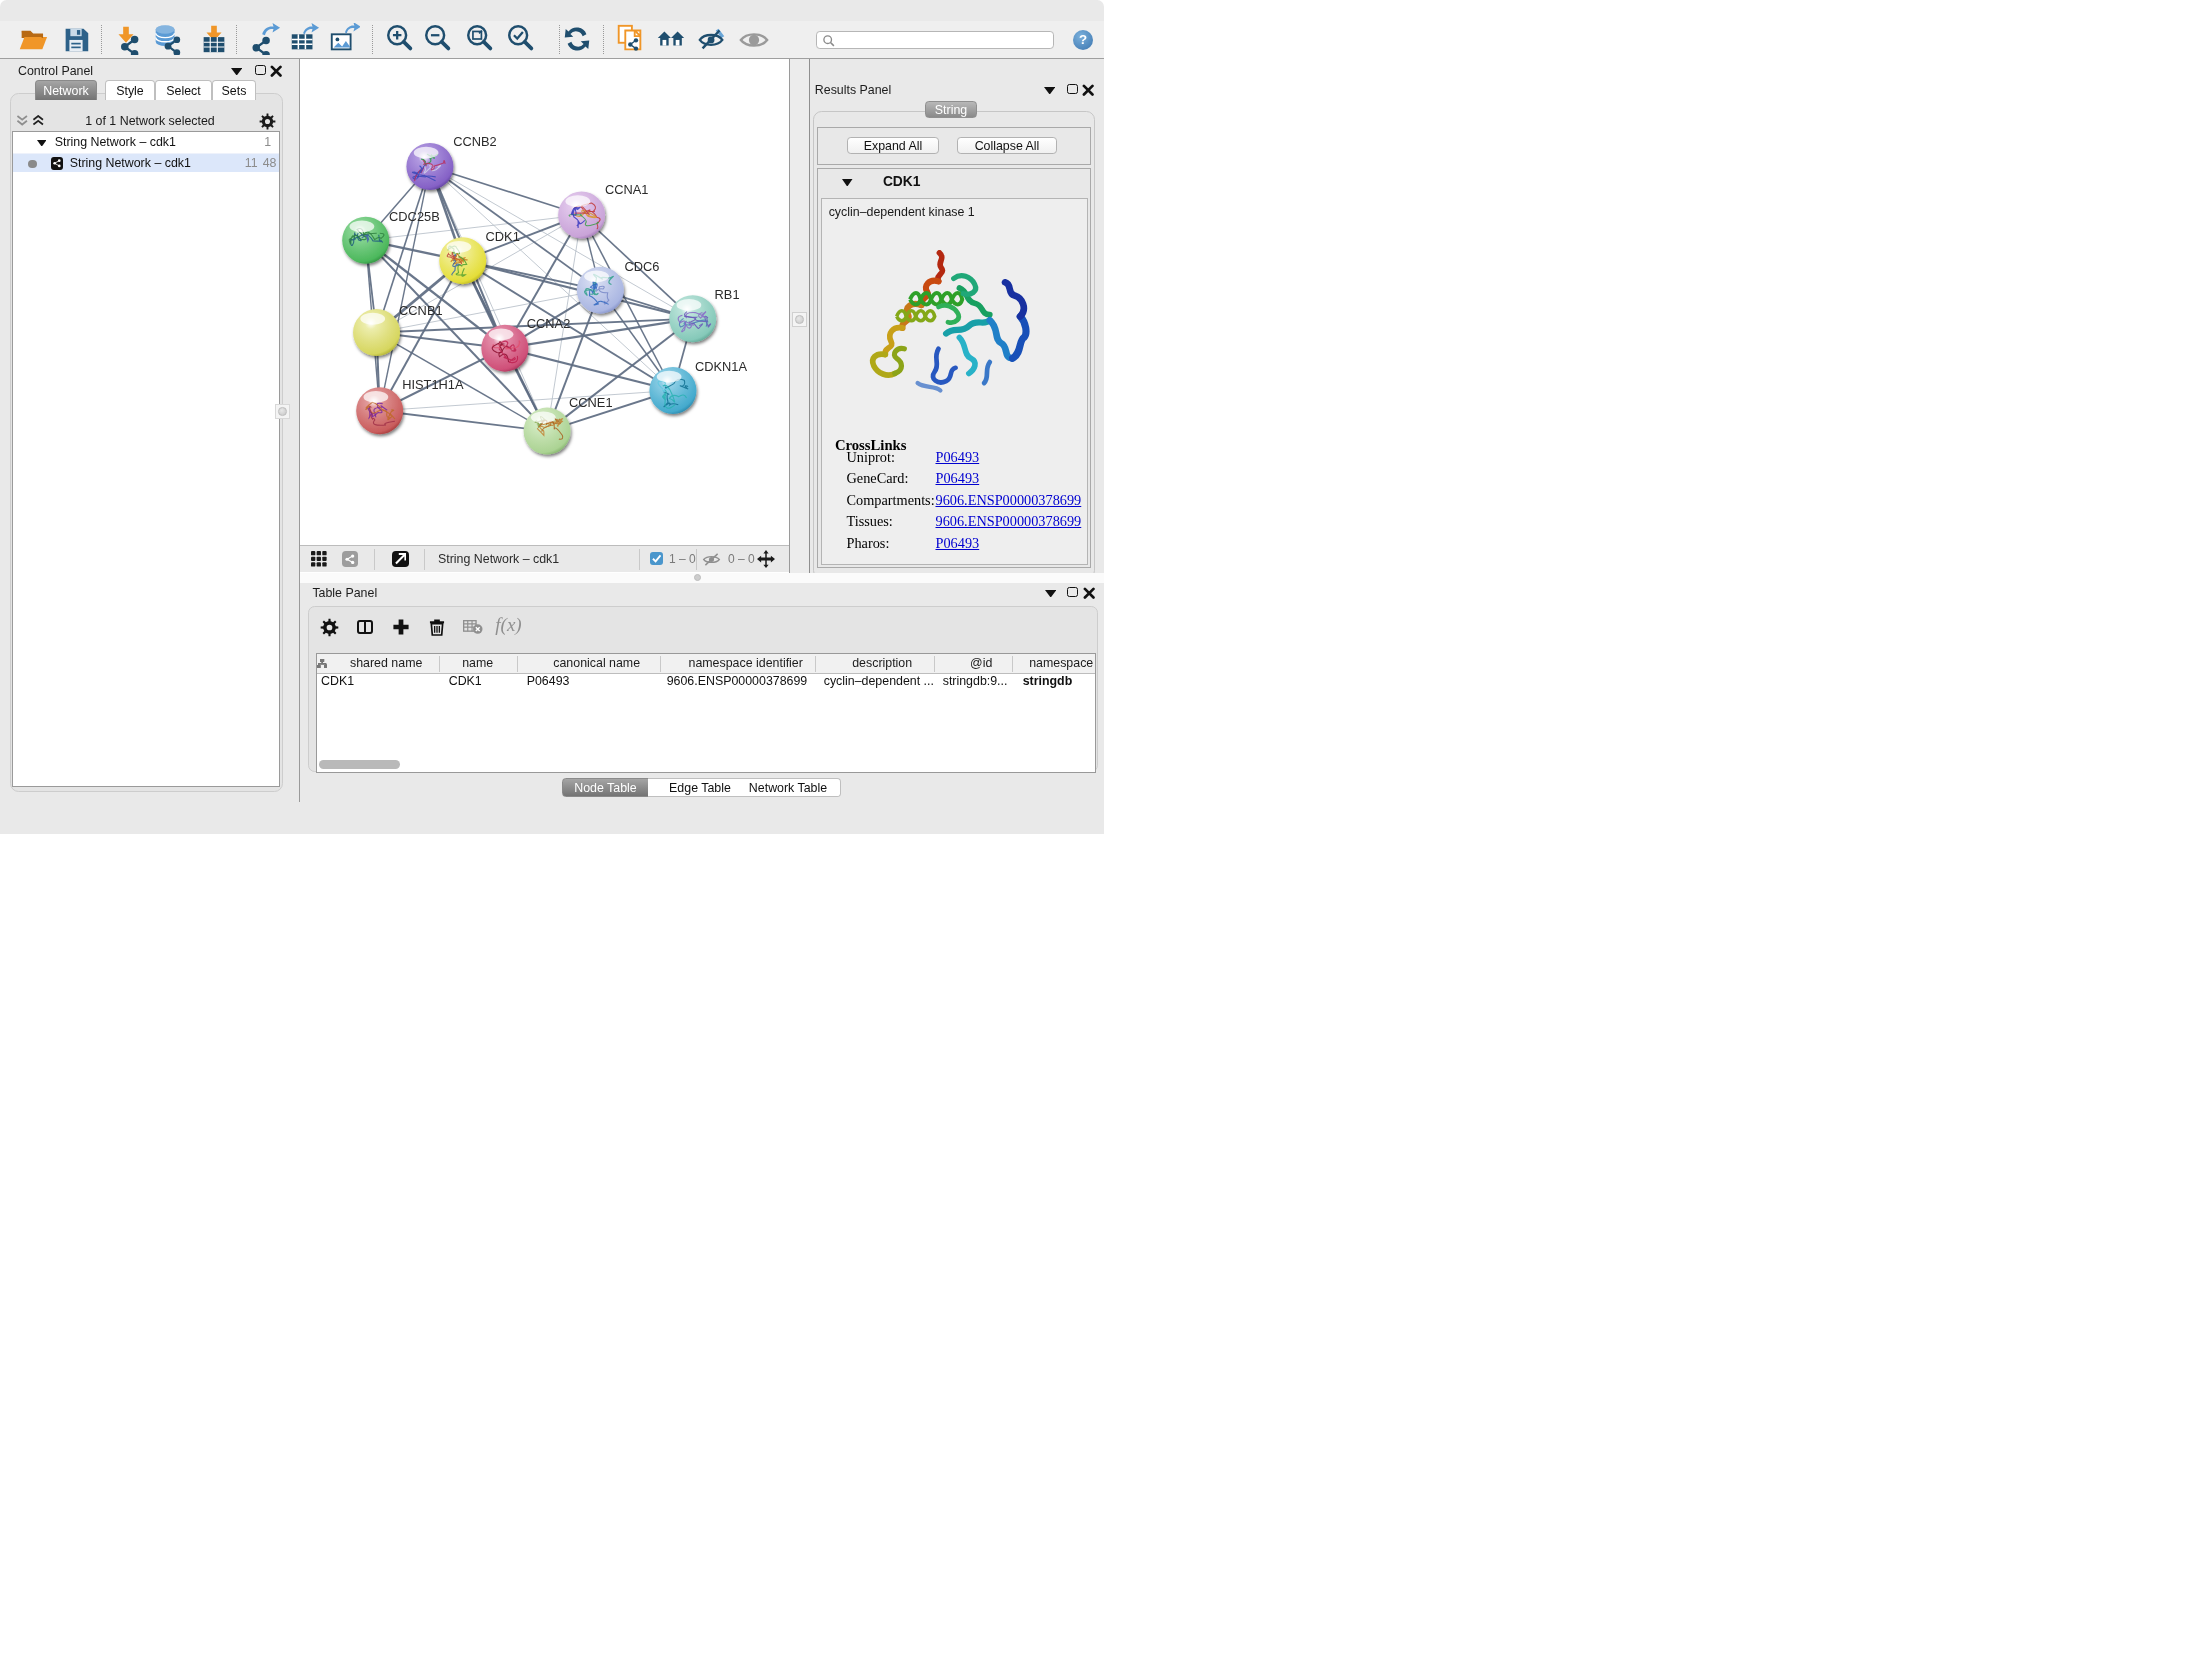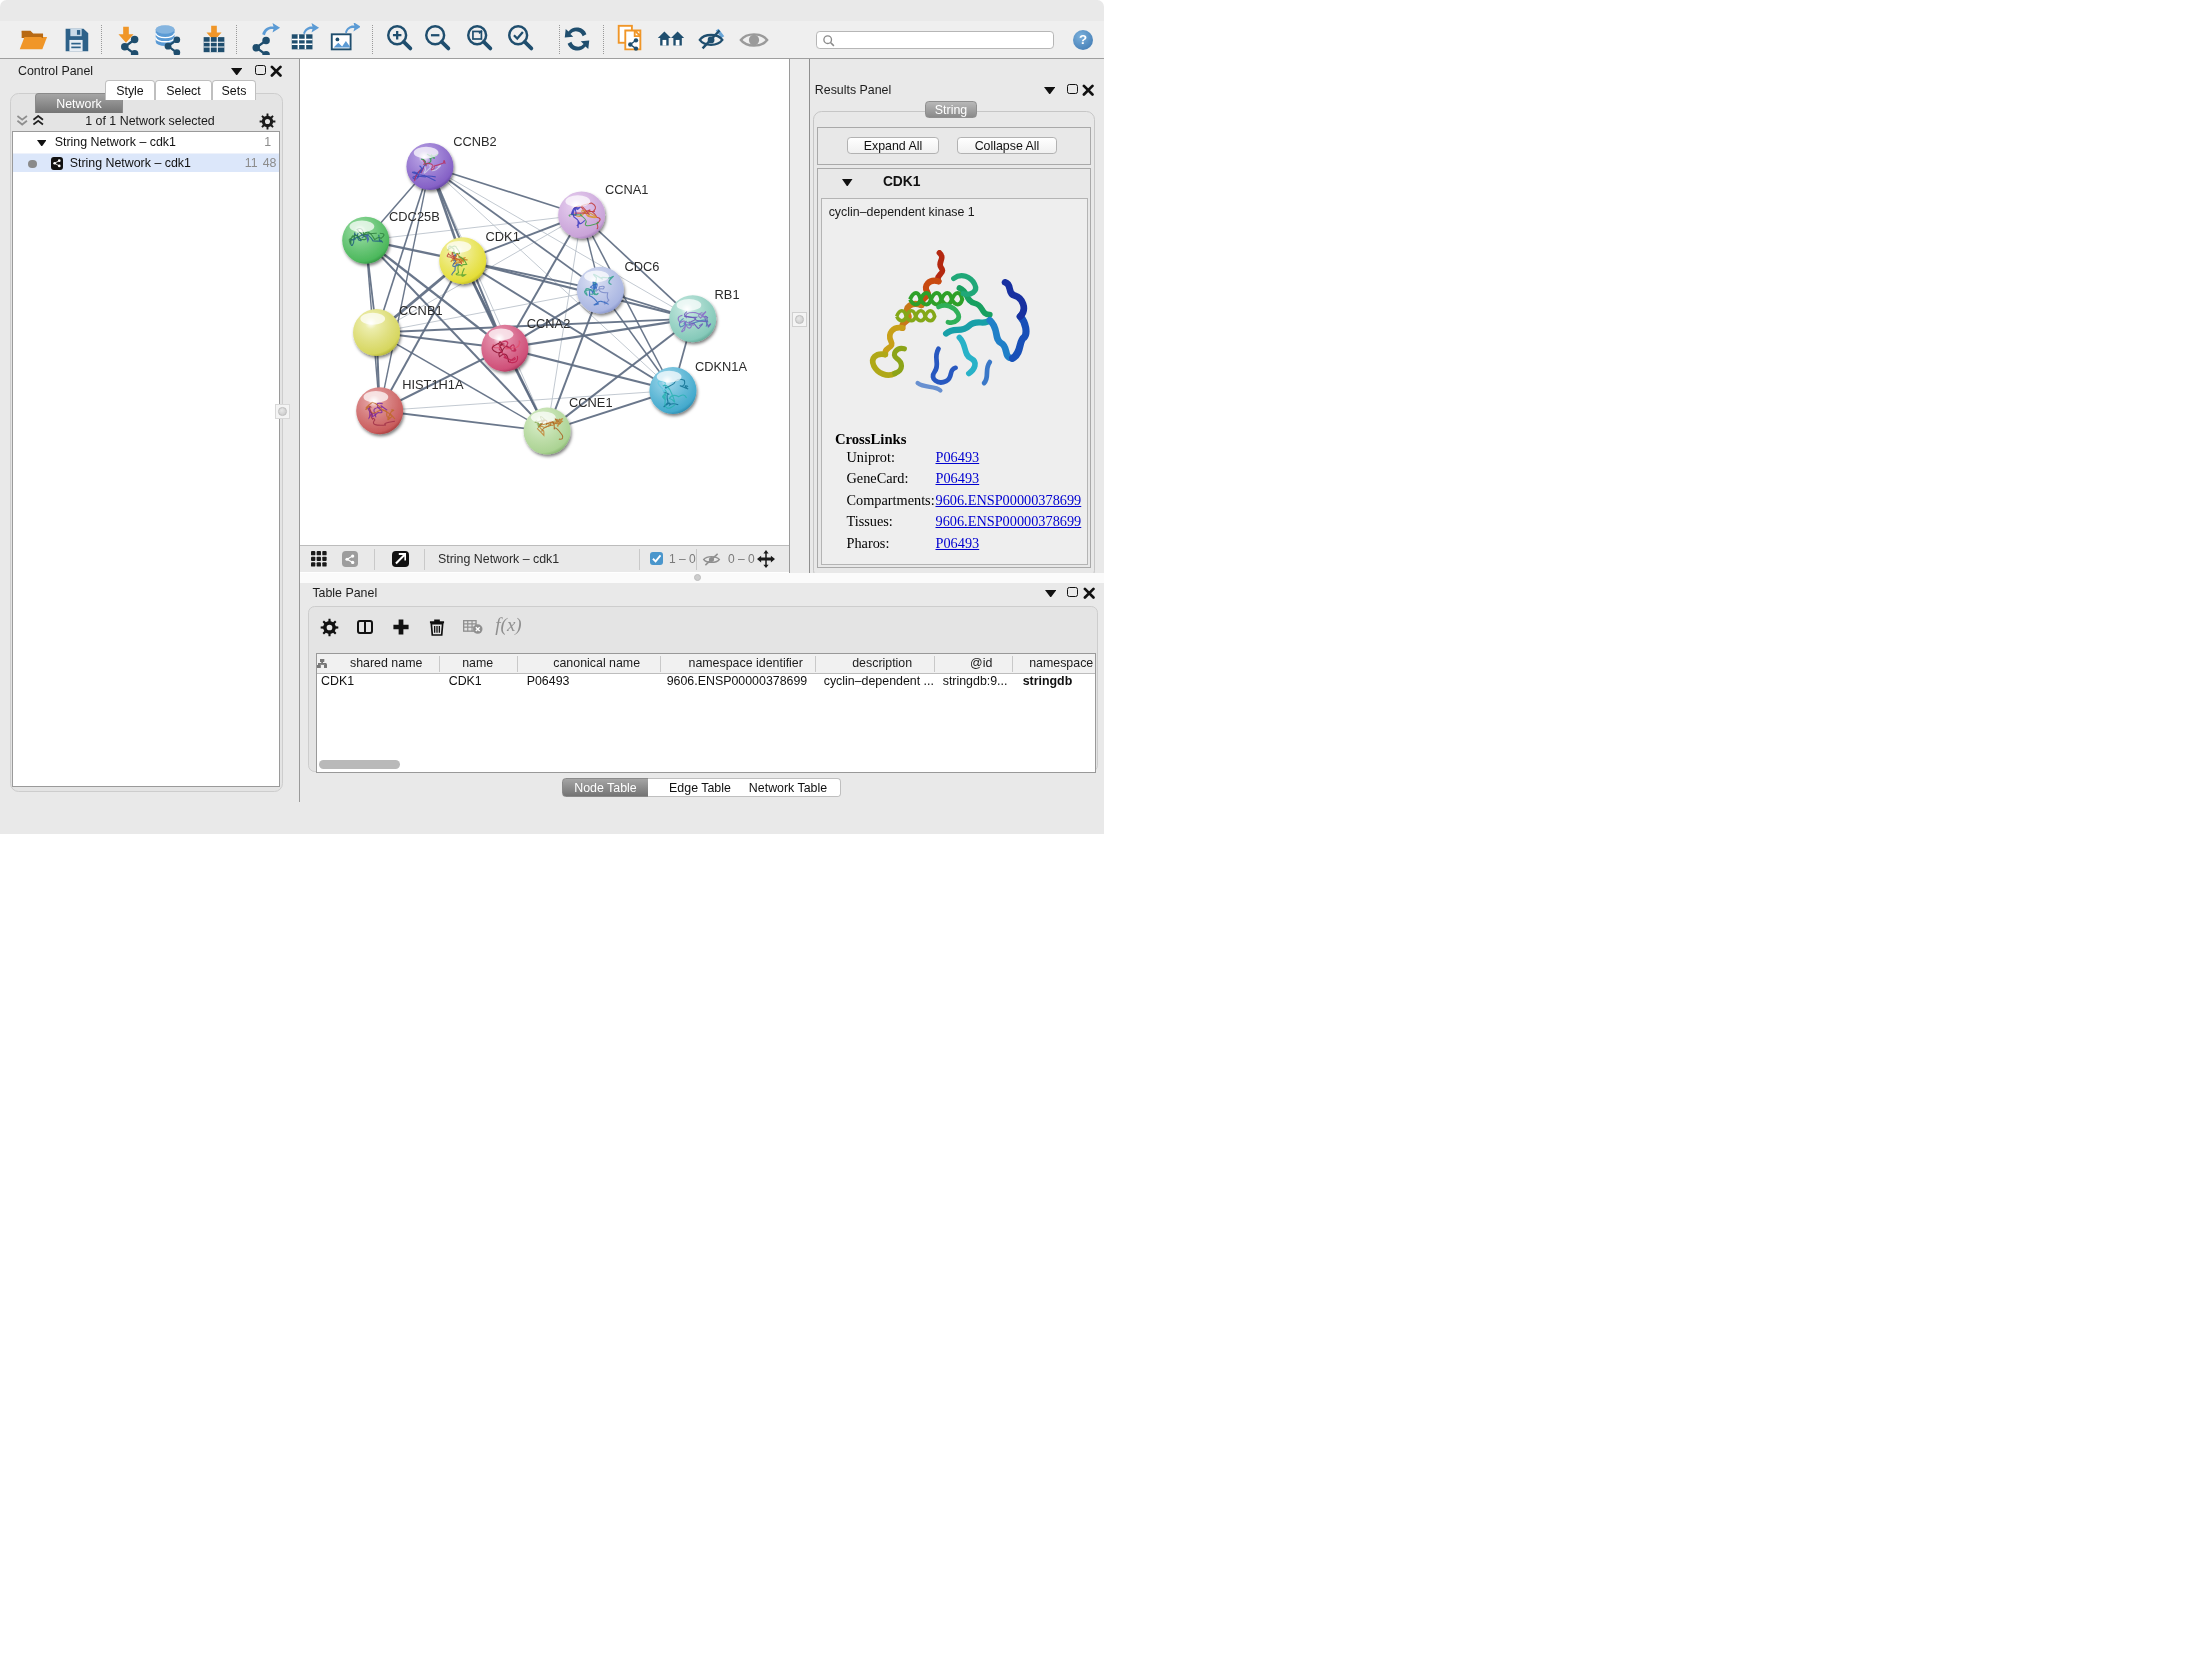--- a/index.html
+++ b/index.html
@@ -136,21 +136,21 @@
     <div style="position:absolute;left:0;top:59px;width:300px;height:743px;background:#e9e9e9;border-right:1px solid #9a9a9a;">
       <div class="panelhdr" style="position:absolute;left:12px;top:4.8px;margin-left:6px;">Control Panel</div>
       <svg width="11.4" height="7.6" viewBox="0 0 12 8" style="position:absolute;left:231px;top:8.6px">
         <path d="M0,0 h12 l-6,8 z" fill="#111"></path>
       </svg>
       <div style="position:absolute;left:255px;top:5.7px;width:10.5px;height:10.5px;border:1.7px solid #111;border-radius:2.4px;"></div>
       <svg width="12.4" height="12.4" viewBox="0 0 13 13" style="position:absolute;left:270px;top:5.7px">
         <path d="M2,2 L11,11 M11,2 L2,11" stroke="#111" stroke-width="2.8" stroke-linecap="round"></path>
       </svg>
       <div style="position:absolute;left:9.5px;top:34px;width:273px;height:699px;background:#e4e4e4;border:1px solid #cdcdcd;border-radius:8.6px;"></div>
-      <div class="tab tabsel" style="left:35px;top:34px;width:88px;height:20px;line-height:20px;">Network</div>
+      <div class="tab tabsel" style="left:35px;top:21px;width:62px;height:20px;line-height:20px;">Network</div>
       <div class="tab" style="left:105px;top:21.4px;width:50px;height:20px;line-height:20px;">Style</div>
       <div class="tab" style="left:155px;top:21.4px;width:57px;height:20px;line-height:20px;">Select</div>
       <div class="tab" style="left:212px;top:21.4px;width:44px;height:20px;line-height:20px;">Sets</div>
       <svg width="12.4" height="10.5" viewBox="0 0 13 11" style="position:absolute;left:16px;top:56px">
         <path d="M1.5,1 l5,4 5,-4 M1.5,6 l5,4 5,-4" fill="none" stroke="#8f8f8f" stroke-width="1.8"></path>
       </svg>
       <svg width="12.4" height="10.5" viewBox="0 0 13 11" style="position:absolute;left:32px;top:56px">
         <path d="M1.5,10 l5,-4 5,4 M1.5,5 l5,-4 5,4" fill="none" stroke="#222" stroke-width="1.8"></path>
       </svg>
       <div style="position:absolute;left:0;top:55px;width:300px;text-align:center;font-size:12.4px;color:#1a1a1a;">1 of 1 Network selected</div>
@@ -551,21 +551,21 @@
             <path d="M88,52 C92,43 97,43 99,52 C97,59 92,59 88,52" fill="none" stroke="#2ea028" stroke-width="4.2"></path>
             <path d="M99,52 C103,43 108,43 110,52 C108,59 103,59 99,52" fill="none" stroke="#2ea028" stroke-width="4.2"></path>
             <path d="M110,52 C114,43 119,43 121,52 C119,59 114,59 110,52" fill="none" stroke="#2ea028" stroke-width="4.2"></path>
             <path d="M52,70 C55,62 60,62 62,70 C60,76 55,76 52,70" fill="none" stroke="#84a818" stroke-width="3.8"></path>
             <path d="M62,70 C65,62 70,62 72,70 C70,76 65,76 62,70" fill="none" stroke="#84a818" stroke-width="3.8"></path>
             <path d="M72,70 C75,62 80,62 82,70 C80,76 75,76 72,70" fill="none" stroke="#84a818" stroke-width="3.8"></path>
             <path d="M82,70 C85,62 90,62 92,70 C90,76 85,76 82,70" fill="none" stroke="#84a818" stroke-width="3.8"></path>
             <path d="M112,30 C120,24 130,28 134,36 C138,44 130,48 122,46" fill="none" stroke="#20a878" stroke-width="5.5" stroke-linecap="round"></path>
             <path d="M96,60 C104,56 112,60 116,66 C120,72 114,78 106,76" fill="none" stroke="#30b058" stroke-width="5" stroke-linecap="round"></path>
           </svg>
-          <div class="ser" style="position:absolute;left:12.4px;top:232px;font-size:14.7px;font-weight:700;color:#000;text-align:right;">CrossLinks</div>
+          <div class="ser" style="position:absolute;left:12.4px;top:238px;font-size:14.7px;font-weight:700;color:#000;text-align:right;">CrossLinks</div>
           <div class="ser" style="position:absolute;left:24px;top:250px;font-size:14.3px;color:#000;">Uniprot:</div>
           <div class="ser" style="position:absolute;left:113px;top:250px;font-size:14.3px;color:#0000d0;text-decoration:underline;">P06493</div>
           <div class="ser" style="position:absolute;left:24px;top:271px;font-size:14.3px;color:#000;">GeneCard:</div>
           <div class="ser" style="position:absolute;left:113px;top:271px;font-size:14.3px;color:#0000d0;text-decoration:underline;">P06493</div>
           <div class="ser" style="position:absolute;left:24px;top:293px;font-size:14.3px;color:#000;">Compartments:</div>
           <div class="ser" style="position:absolute;left:113px;top:293px;font-size:14.3px;color:#0000d0;text-decoration:underline;">9606.ENSP00000378699</div>
           <div class="ser" style="position:absolute;left:24px;top:314px;font-size:14.3px;color:#000;">Tissues:</div>
           <div class="ser" style="position:absolute;left:113px;top:314px;font-size:14.3px;color:#0000d0;text-decoration:underline;">9606.ENSP00000378699</div>
           <div class="ser" style="position:absolute;left:24px;top:336px;font-size:14.3px;color:#000;">Pharos:</div>
           <div class="ser" style="position:absolute;left:113px;top:336px;font-size:14.3px;color:#0000d0;text-decoration:underline;">P06493</div>

